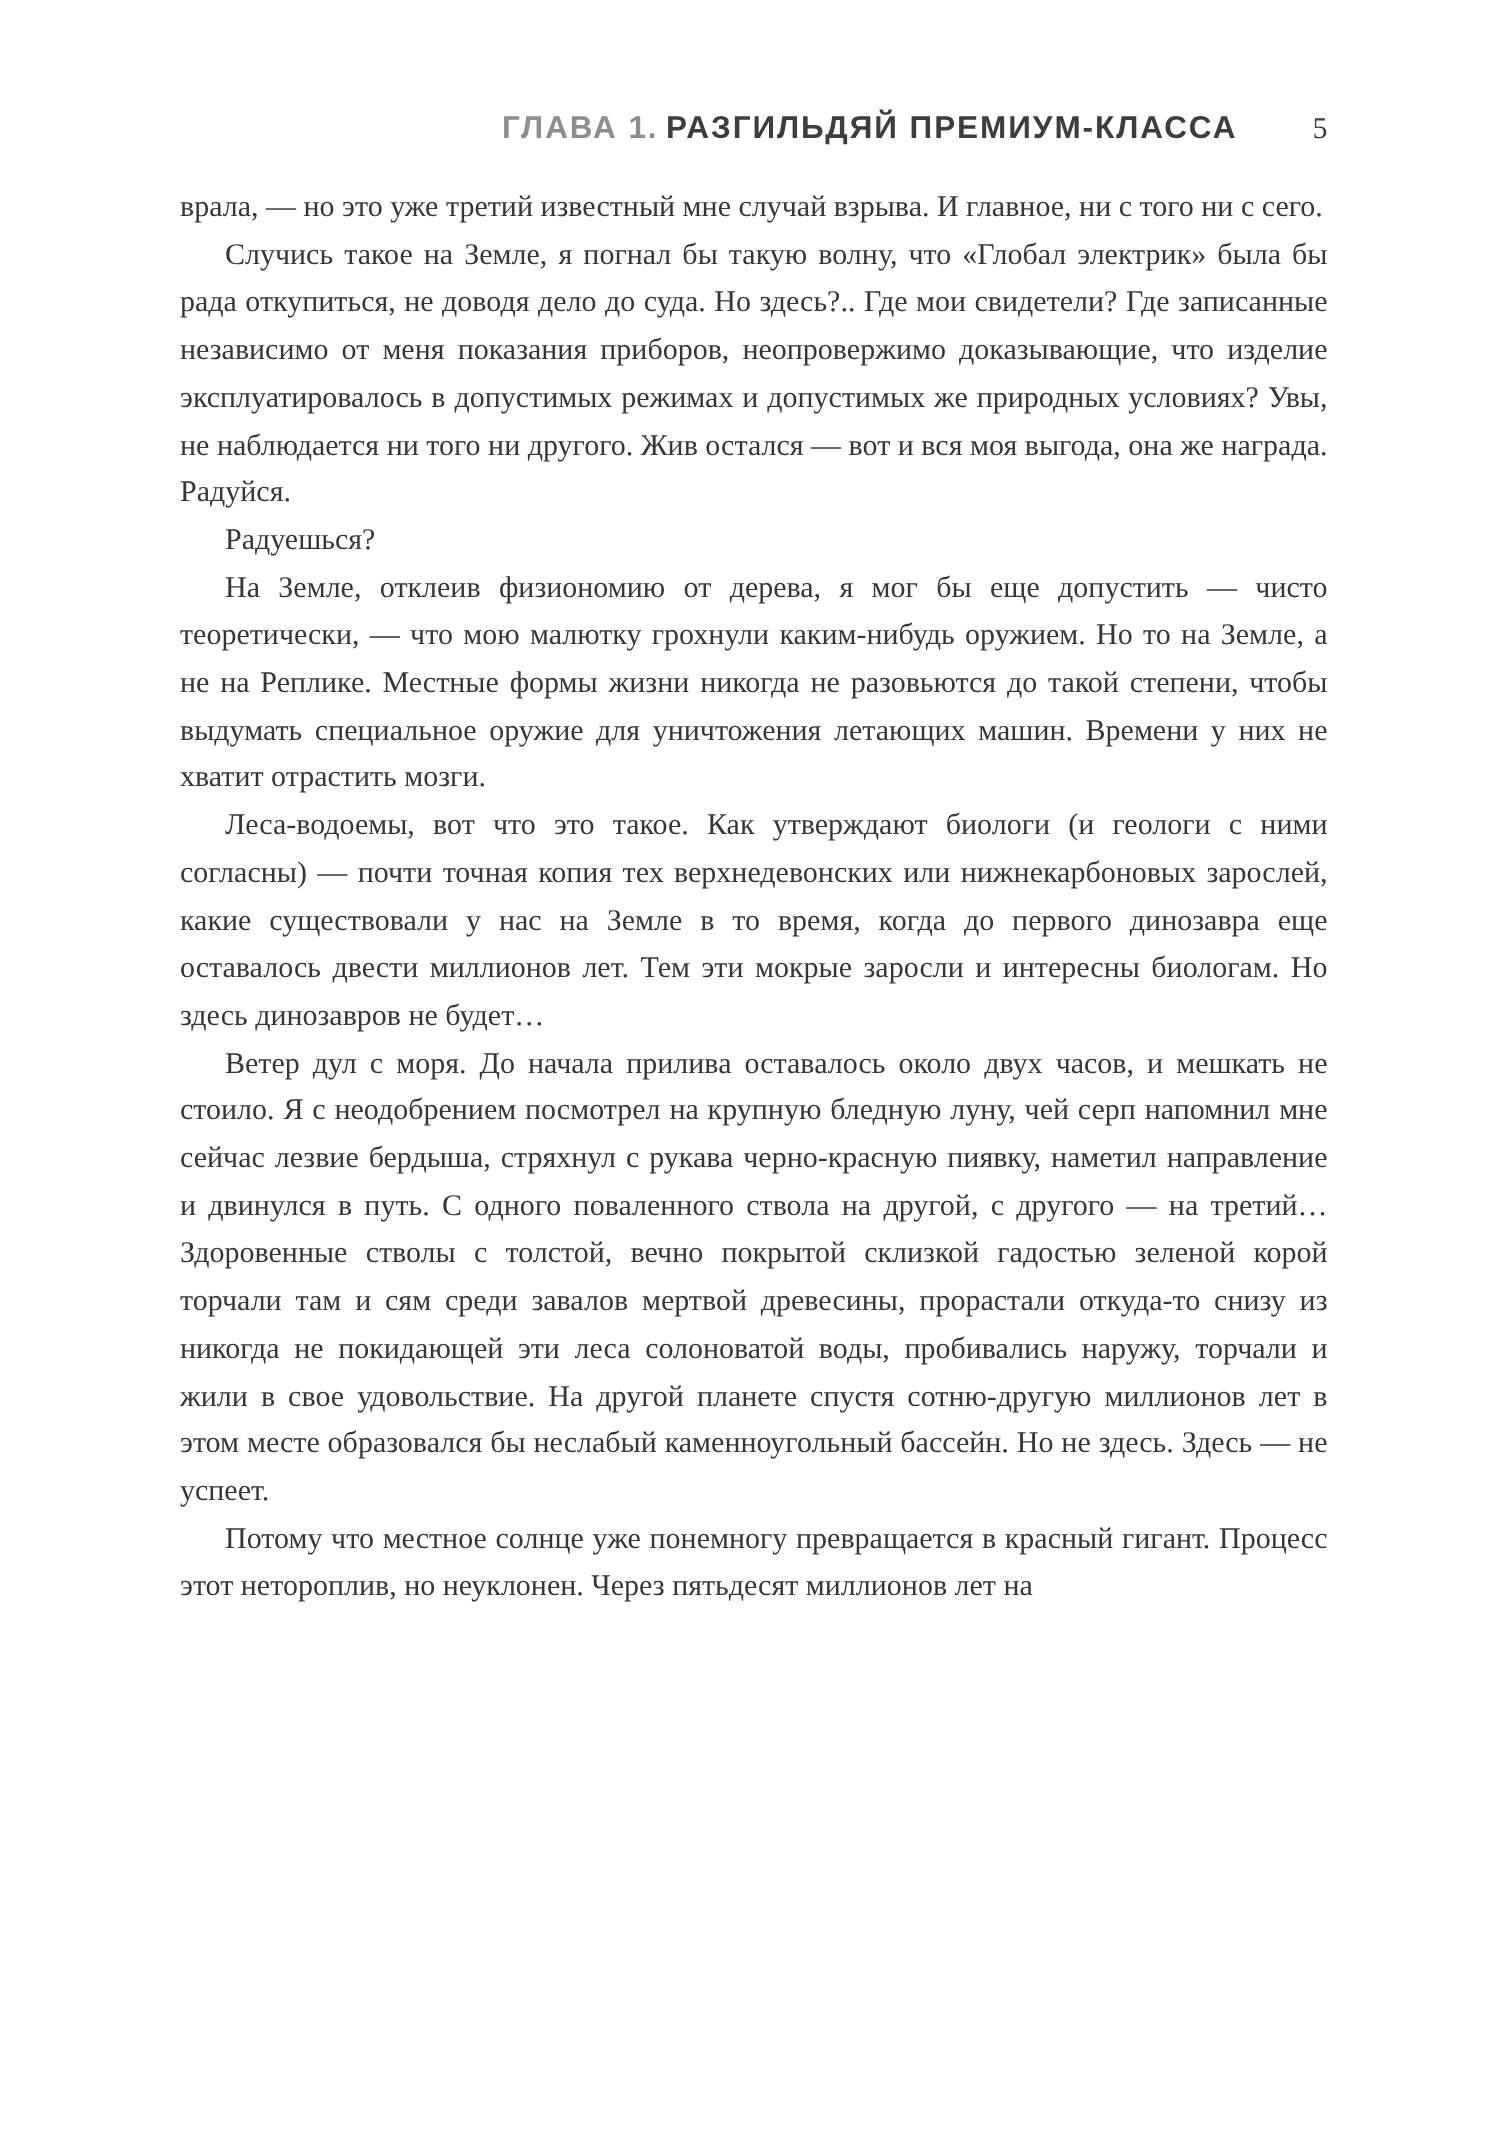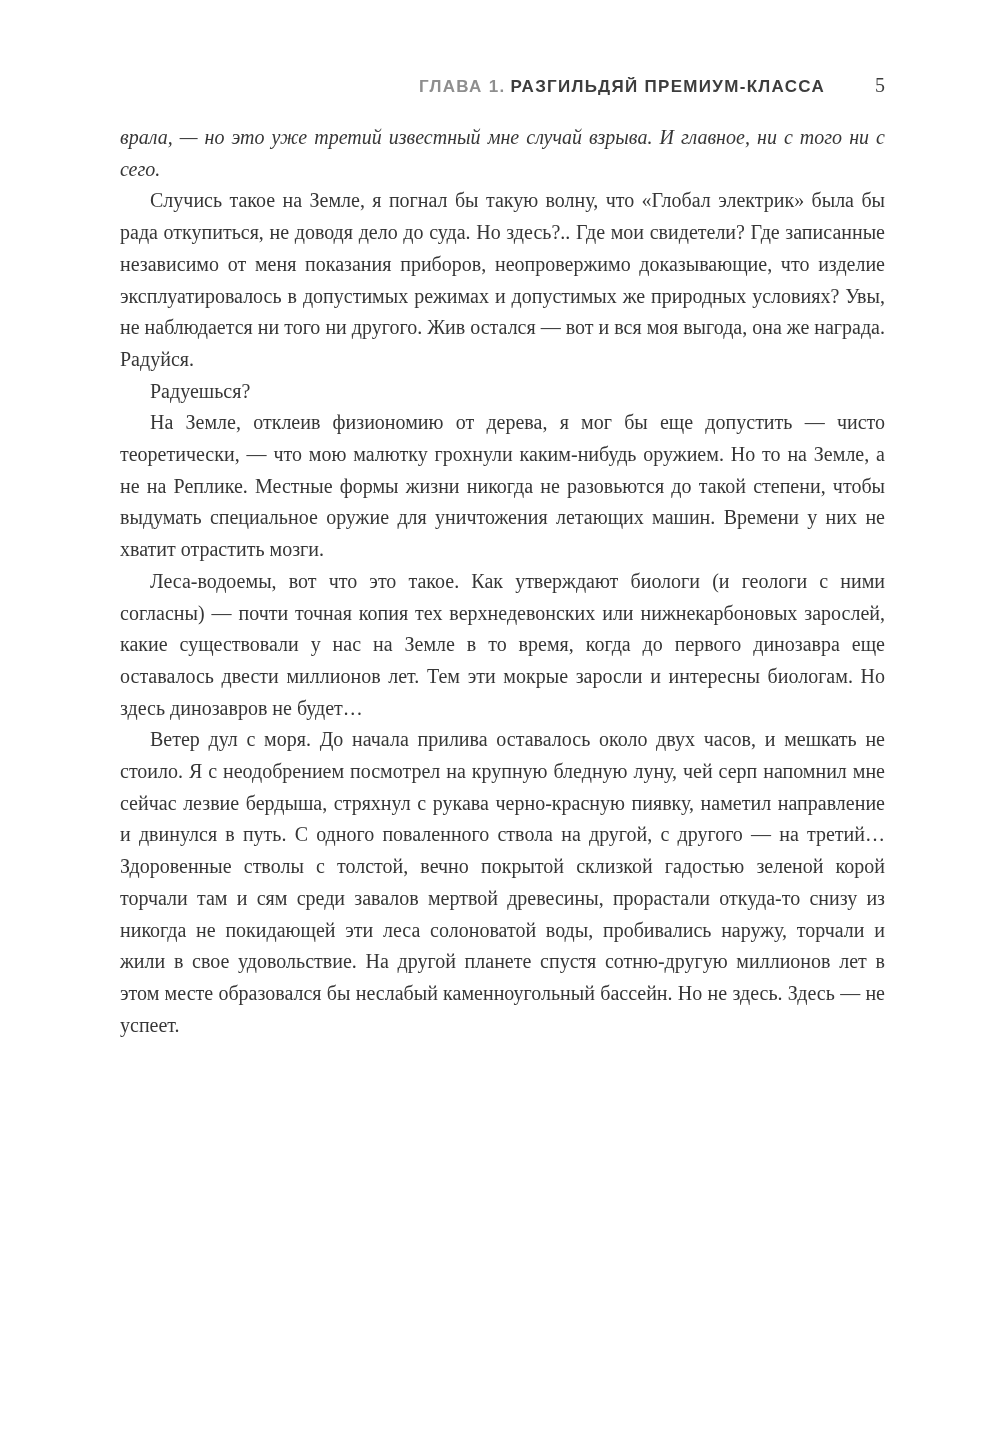--- a/index.html
+++ b/index.html
@@ -17,55 +17,56 @@
   }
   .running-head {
     display: flex;
     justify-content: flex-end;
     align-items: baseline;
     font-family: "Liberation Sans", sans-serif;
     margin-bottom: 25px;
   }
   .chapter-ref {
     font-weight: bold;
-    font-size: 17px;
+    font-size: 21px;
     letter-spacing: 1.3px;
     margin-right: 50px;
     white-space: nowrap;
   }
   .chapter-label { color: #8e8e8e; margin-right: 5px; }
   .chapter-title { color: #3d3d3d; }
   .page-number {
     font-family: "Liberation Serif", serif;
     font-size: 20px;
     color: #3d3d3d;
   }
   .body-text {
     font-size: 20px;
     line-height: 31.7px;
     text-align: justify;
     color: #363636;
   }
   .body-text p { text-indent: 30px; }
-  .body-text p.no-indent { text-indent: 0; font-style: italic; }
+  .body-text p.no-indent { text-indent: 0; }
 </style>
 </head>
 <body>
 
 <div class="page">
 
   <header class="running-head">
     <div class="chapter-ref">
       <span class="chapter-label">ГЛАВА 1.</span><span class="chapter-title">РАЗГИЛЬДЯЙ ПРЕМИУМ-КЛАССА</span>
     </div>
     <span class="page-number">5</span>
   </header>
 
   <main class="body-text">
     <p class="no-indent">врала, — но это уже третий известный мне случай взрыва. И главное, ни с того ни с сего.</p>
     <p>Случись такое на Земле, я погнал бы такую волну, что «Глобал электрик» была бы рада откупиться, не доводя дело до суда. Но здесь?.. Где мои свидетели? Где записанные независимо от меня показания приборов, неопровержимо доказывающие, что изделие эксплуатировалось в допустимых режимах и допустимых же природных условиях? Увы, не наблюдается ни того ни другого. Жив остался — вот и вся моя выгода, она же награда. Радуйся.</p>
     <p>Радуешься?</p>
     <p>На Земле, отклеив физиономию от дерева, я мог бы еще допустить — чисто теоретически, — что мою малютку грохнули каким-нибудь оружием. Но то на Земле, а не на Реплике. Местные формы жизни никогда не разовьются до такой степени, чтобы выдумать специальное оружие для уничтожения летающих машин. Времени у них не хватит отрастить мозги.</p>
     <p>Леса-водоемы, вот что это такое. Как утверждают биологи (и геологи с ними согласны) — почти точная копия тех верхнедевонских или нижнекарбоновых зарослей, какие существовали у нас на Земле в то время, когда до первого динозавра еще оставалось двести миллионов лет. Тем эти мокрые заросли и интересны биологам. Но здесь динозавров не будет…</p>
     <p>Ветер дул с моря. До начала прилива оставалось около двух часов, и мешкать не стоило. Я с неодобрением посмотрел на крупную бледную луну, чей серп напомнил мне сейчас лезвие бердыша, стряхнул с рукава черно-красную пиявку, наметил направление и двинулся в путь. С одного поваленного ствола на другой, с другого — на третий… Здоровенные стволы с толстой, вечно покрытой склизкой гадостью зеленой корой торчали там и сям среди завалов мертвой древесины, прорастали откуда-то снизу из никогда не покидающей эти леса солоноватой воды, пробивались наружу, торчали и жили в свое удовольствие. На другой планете спустя сотню-другую миллионов лет в этом месте образовался бы неслабый каменноугольный бассейн. Но не здесь. Здесь — не успеет.</p>
+    <p>Потому что местное солнце уже понемногу превращается в красный гигант. Процесс этот нетороплив, но неуклонен. Через пятьдесят миллионов лет на</p>
   </main>
 
 </div>
 
 </body></html>

